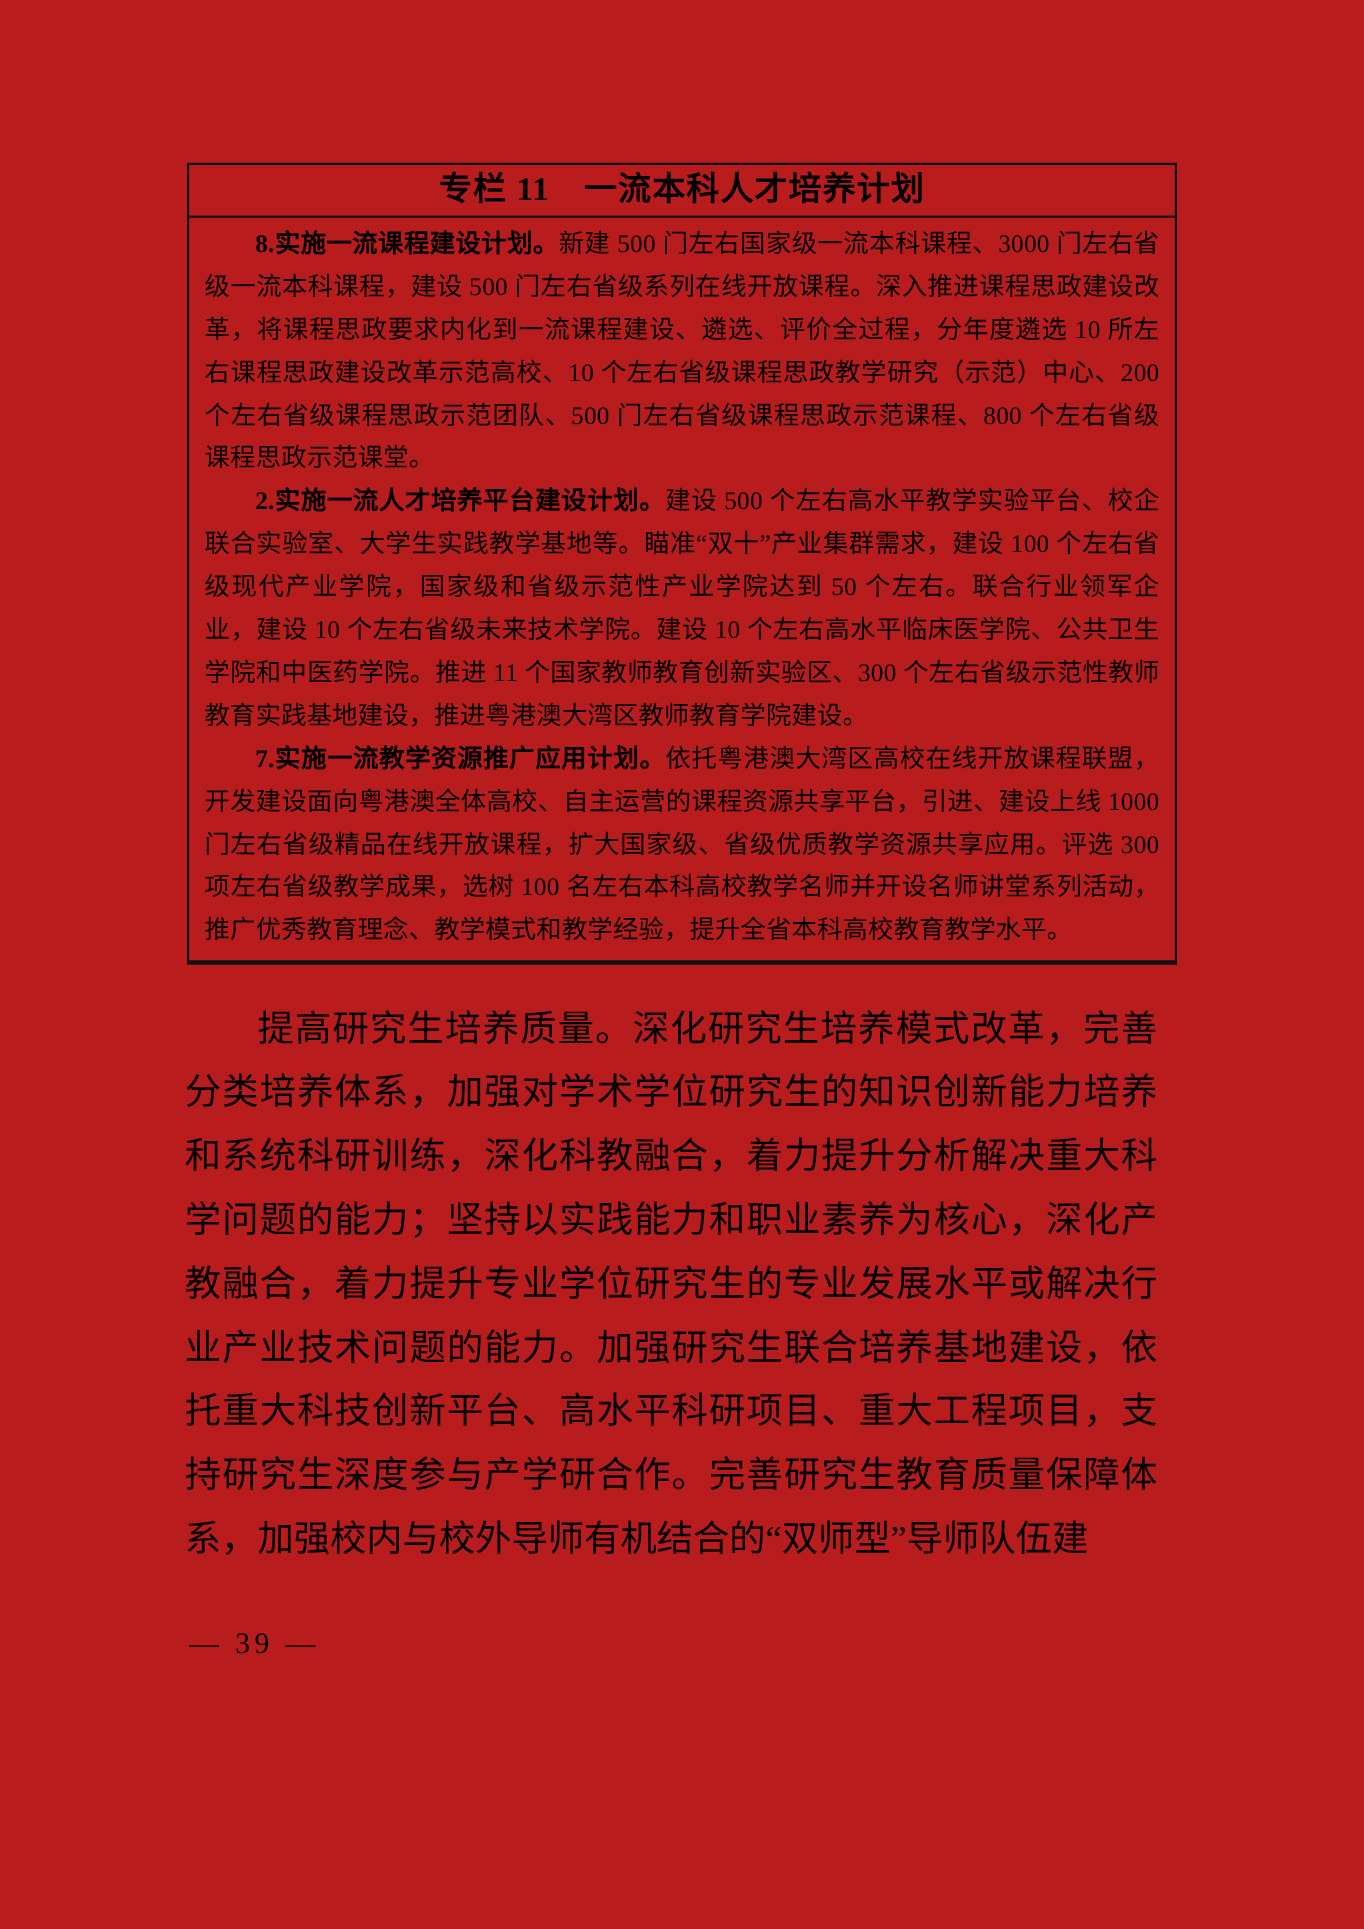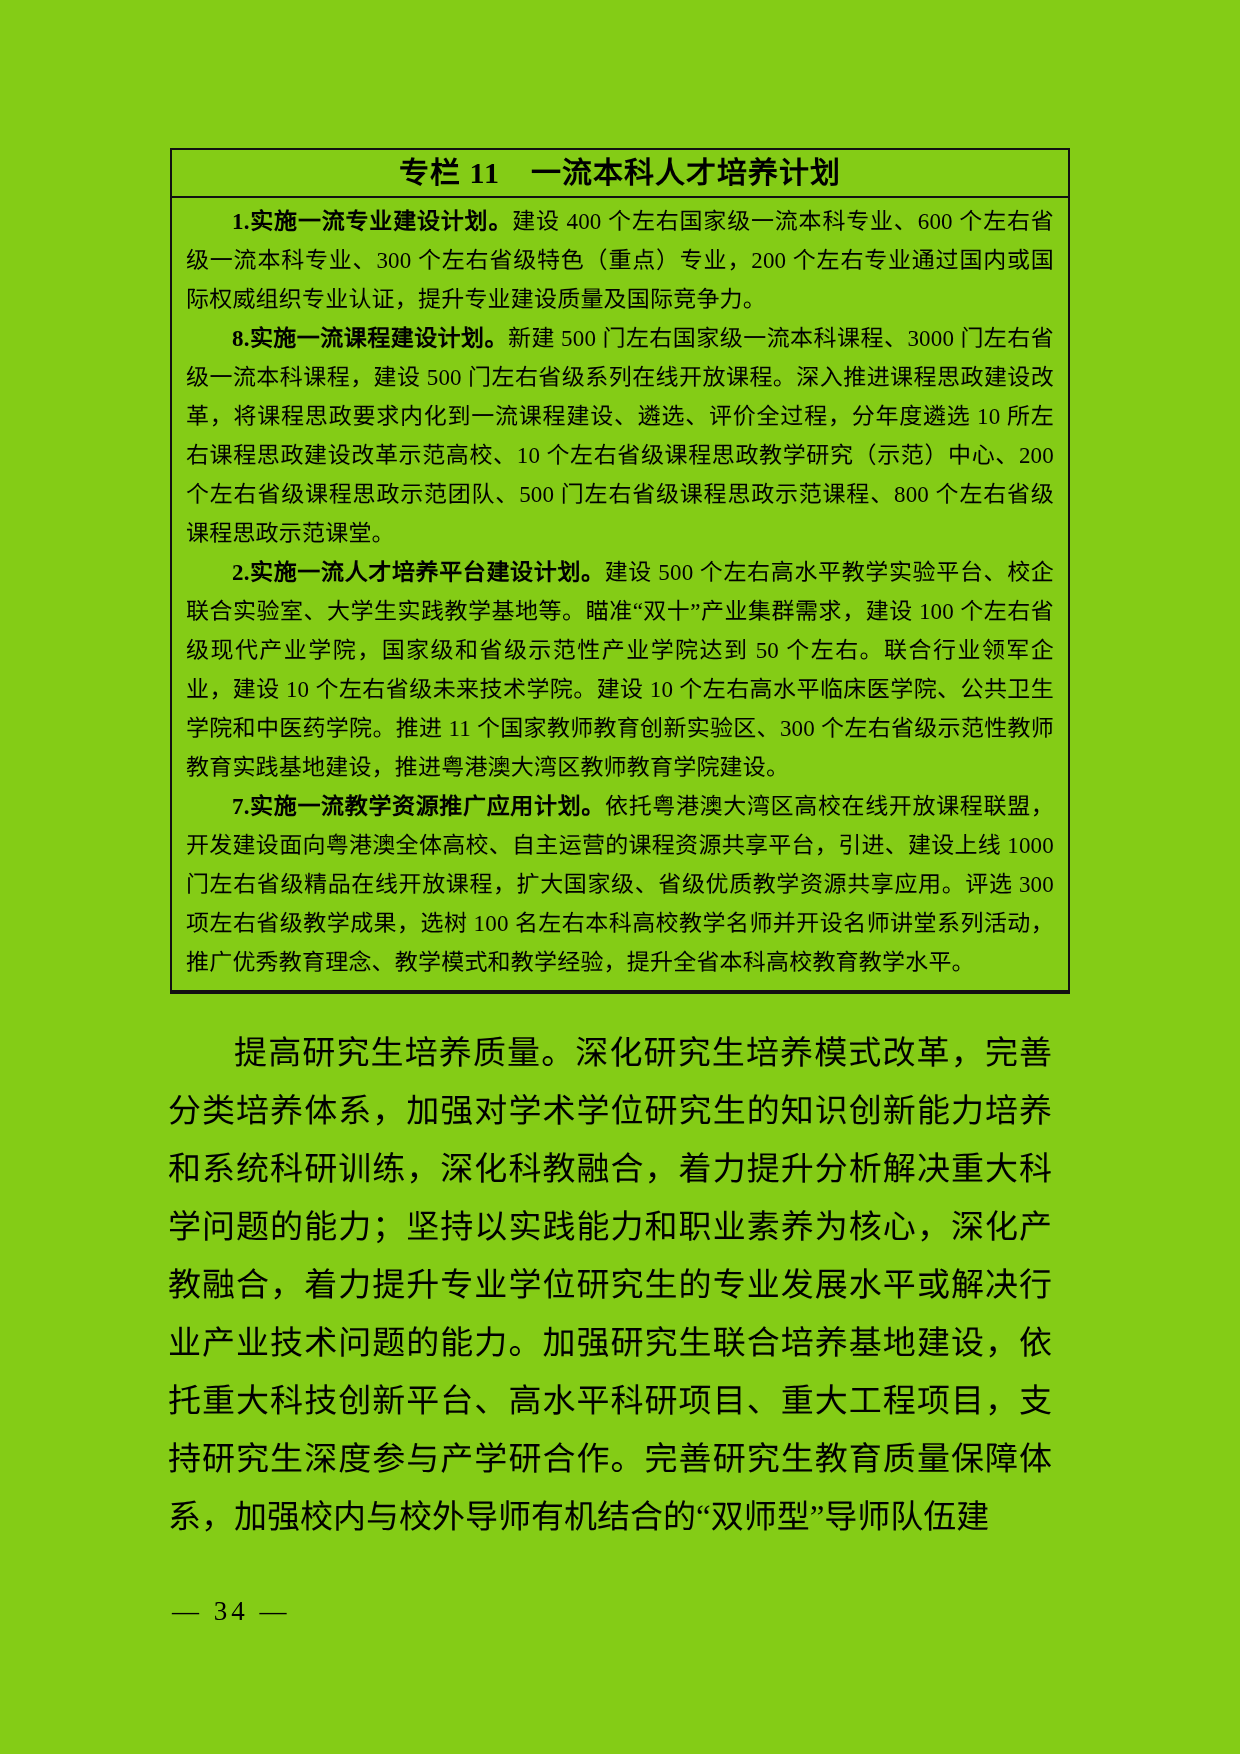--- a/index.html
+++ b/index.html
@@ -6,21 +6,21 @@
     margin: 0;
     padding: 0;
     background: #ffffff;
     color: #000000;
     font-family: "Liberation Serif", "DejaVu Serif", serif;
   }
   .page {
     position: relative;
     width: 1240px;
     height: 1754px;
-    background: #84cc16;
+    background: #b91c1c;
     overflow: hidden;
   }
   .content {
     position: absolute;
     left: 170px;
     top: 148px;
     width: 900px;
   }
   
   .column-box {
@@ -73,25 +73,24 @@
 </style>
 </head>
 <body>
 
 <div class="page">
   <div class="content">
 
     <div class="column-box">
       <div class="box-title">专栏 11　一流本科人才培养计划</div>
       <div class="box-body">
-        <p><strong>1.实施一流专业建设计划。</strong><span>建设 400 个左右国家级一流本科专业、600 个左右省级一流本科专业、300 个左右省级特色（重点）专业，200 个左右专业通过国内或国际权威组织专业认证，提升专业建设质量及国际竞争力。</span></p>
         <p><strong>8.实施一流课程建设计划。</strong><span>新建 500 门左右国家级一流本科课程、3000 门左右省级一流本科课程，建设 500 门左右省级系列在线开放课程。深入推进课程思政建设改革，将课程思政要求内化到一流课程建设、遴选、评价全过程，分年度遴选 10 所左右课程思政建设改革示范高校、10 个左右省级课程思政教学研究（示范）中心、200 个左右省级课程思政示范团队、500 门左右省级课程思政示范课程、800 个左右省级课程思政示范课堂。</span></p>
         <p><strong>2.实施一流人才培养平台建设计划。</strong><span>建设 500 个左右高水平教学实验平台、校企联合实验室、大学生实践教学基地等。瞄准“双十”产业集群需求，建设 100 个左右省级现代产业学院，国家级和省级示范性产业学院达到 50 个左右。联合行业领军企业，建设 10 个左右省级未来技术学院。建设 10 个左右高水平临床医学院、公共卫生学院和中医药学院。推进 11 个国家教师教育创新实验区、300 个左右省级示范性教师教育实践基地建设，推进粤港澳大湾区教师教育学院建设。</span></p>
         <p><strong>7.实施一流教学资源推广应用计划。</strong><span>依托粤港澳大湾区高校在线开放课程联盟，开发建设面向粤港澳全体高校、自主运营的课程资源共享平台，引进、建设上线 1000 门左右省级精品在线开放课程，扩大国家级、省级优质教学资源共享应用。评选 300 项左右省级教学成果，选树 100 名左右本科高校教学名师并开设名师讲堂系列活动，推广优秀教育理念、教学模式和教学经验，提升全省本科高校教育教学水平。</span></p>
       </div>
     </div>
 
     <p class="body-paragraph"><strong>提高研究生培养质量。</strong><span>深化研究生培养模式改革，完善分类培养体系，加强对学术学位研究生的知识创新能力培养和系统科研训练，深化科教融合，着力提升分析解决重大科学问题的能力；坚持以实践能力和职业素养为核心，深化产教融合，着力提升专业学位研究生的专业发展水平或解决行业产业技术问题的能力。加强研究生联合培养基地建设，依托重大科技创新平台、高水平科研项目、重大工程项目，支持研究生深度参与产学研合作。完善研究生教育质量保障体系，加强校内与校外导师有机结合的“双师型”导师队伍建</span></p>
 
-    <div class="page-footer">— 34 —</div>
+    <div class="page-footer">— 39 —</div>
 
   </div>
 </div>
 
 </body></html>

